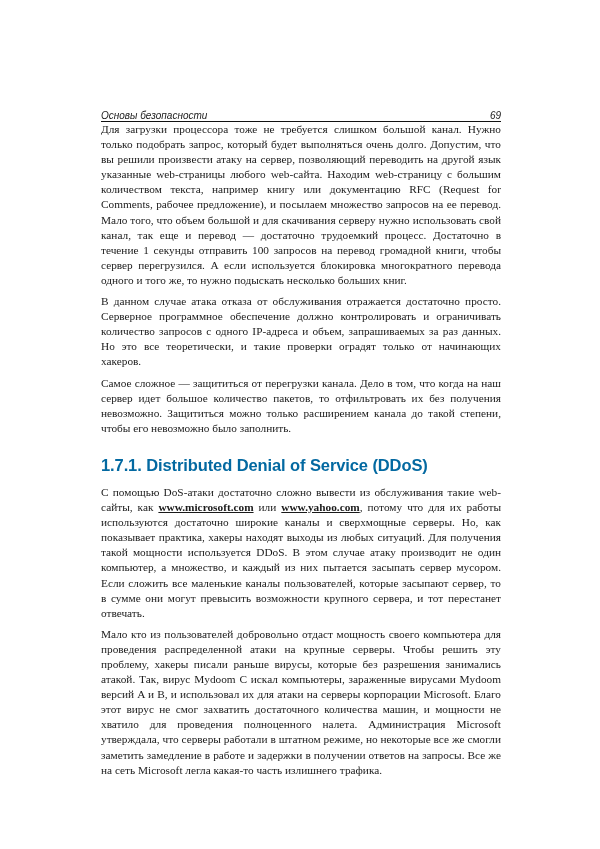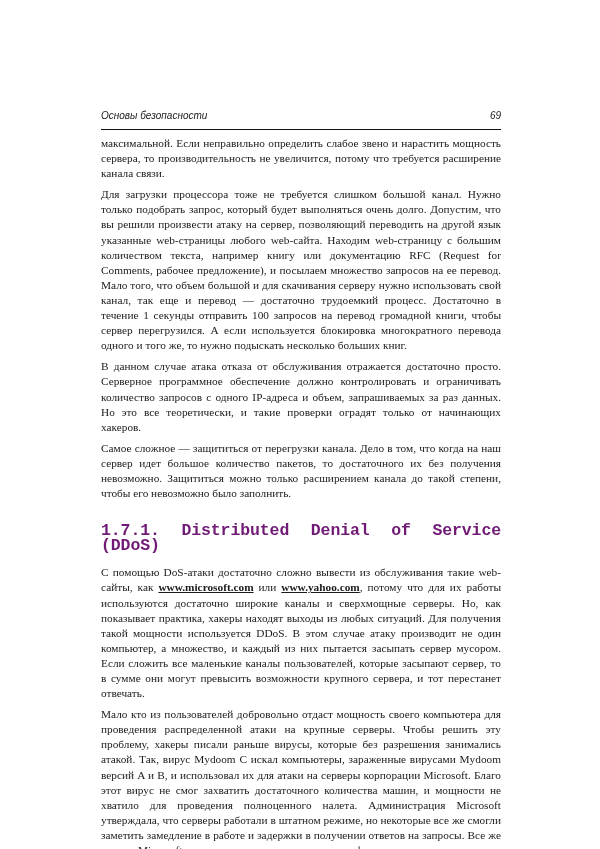--- a/index.html
+++ b/index.html
@@ -1,41 +1,40 @@
 <!DOCTYPE html>
 <html><head>
 <meta charset="utf-8">
 <style>
   html, body { margin: 0; padding: 0; background: #ffffff; }
   body { width: 600px; height: 849px; position: relative; overflow: hidden; }
   .page { position: absolute; left: 101px; top: 108px; width: 400px; color: #1a1a1a; }
   .running-head { display: flex; justify-content: space-between; align-items: flex-end;
     font-family: "Liberation Sans", sans-serif; font-style: italic; font-size: 10px;
-    padding-bottom: 8px; border-bottom: 1.3px solid #111; height: 13px; }
+    padding-bottom: 0; border-bottom: 1.3px solid #111; height: 13px; }
   .body-text { font-family: "Liberation Serif", serif; font-size: 11.3px; line-height: 15.1px;
     text-align: justify; hyphens: manual; margin: 0; }
   .p { margin: 0 0 6px 0; }
   .first { margin-top: 6px; }
-  .section-heading { font-family: Liberation Mono, monospace; font-weight: bold;
-    font-size: 16.5px; margin: 22px 0 12px 0; color: #701a75; letter-spacing: -0.1px; }
+  .section-heading { font-family: Liberation Sans, sans-serif; font-weight: bold;
+    font-size: 16.5px; margin: 22px 0 12px 0; color: #0369a1; letter-spacing: -0.1px; }
   b.url { font-weight: bold; text-decoration: underline; }
 </style>
 </head>
 <body>
 
 <div class="page">
   <div class="running-head">
     <span>Основы безопасности</span>
     <span>69</span>
   </div>
 
   <div class="body-text">
-    <p class="p first">максимальной. Если неправильно определить слабое звено и нарастить мощность сервера, то производительность не увеличится, потому что требуется расширение канала связи.</p>
     <p class="p">Для загрузки процессора тоже не требуется слишком большой канал. Нужно только подобрать запрос, который будет выполняться очень долго. Допустим, что вы решили произвести атаку на сервер, позволяющий переводить на другой язык указанные web-страницы любого web-сайта. Находим web-страницу с большим количеством текста, например книгу или документацию RFC (Request for Comments, рабочее предложение), и посылаем множество запросов на ее перевод. Мало того, что объем большой и для скачивания серверу нужно использовать свой канал, так еще и перевод — достаточно трудоемкий процесс. Достаточно в течение 1 секунды отправить 100 запросов на перевод громадной книги, чтобы сервер перегрузился. А если используется блокировка многократного перевода одного и того же, то нужно подыскать несколько больших книг.</p>
     <p class="p">В данном случае атака отказа от обслуживания отражается достаточно просто. Серверное программное обеспечение должно контролировать и ограничивать количество запросов с одного IP-адреса и объем, запрашиваемых за раз данных. Но это все теоретически, и такие проверки оградят только от начинающих хакеров.</p>
-    <p class="p">Самое сложное — защититься от перегрузки канала. Дело в том, что когда на наш сервер идет большое количество пакетов, то достаточного их без получения невозможно. Защититься можно только расширением канала до такой степени, чтобы его невозможно было заполнить.</p>
+    <p class="p">Самое сложное — защититься от перегрузки канала. Дело в том, что когда на наш сервер идет большое количество пакетов, то отфильтровать их без получения невозможно. Защититься можно только расширением канала до такой степени, чтобы его невозможно было заполнить.</p>
 
     <h2 class="section-heading">1.7.1. Distributed Denial of Service (DDoS)</h2>
 
     <p class="p"><span>С помощью DoS-атаки достаточно сложно вывести из обслуживания такие web-сайты, как </span><b class="url">www.microsoft.com</b><span> или </span><b class="url">www.yahoo.com</b><span>, потому что для их работы используются достаточно широкие каналы и сверхмощные серверы. Но, как показывает практика, хакеры находят выходы из любых ситуаций. Для получения такой мощности используется DDoS. В этом случае атаку производит не один компьютер, а множество, и каждый из них пытается засыпать сервер мусором. Если сложить все маленькие каналы пользователей, которые засыпают сервер, то в сумме они могут превысить возможности крупного сервера, и тот перестанет отвечать.</span></p>
     <p class="p">Мало кто из пользователей добровольно отдаст мощность своего компьютера для проведения распределенной атаки на крупные серверы. Чтобы решить эту проблему, хакеры писали раньше вирусы, которые без разрешения занимались атакой. Так, вирус Mydoom C искал компьютеры, зараженные вирусами Mydoom версий A и B, и использовал их для атаки на серверы корпорации Microsoft. Благо этот вирус не смог захватить достаточного количества машин, и мощности не хватило для проведения полноценного налета. Администрация Microsoft утверждала, что серверы работали в штатном режиме, но некоторые все же смогли заметить замедление в работе и задержки в получении ответов на запросы. Все же на сеть Microsoft легла какая-то часть излишнего трафика.</p>
   </div>
 </div>
 
 </body></html>

